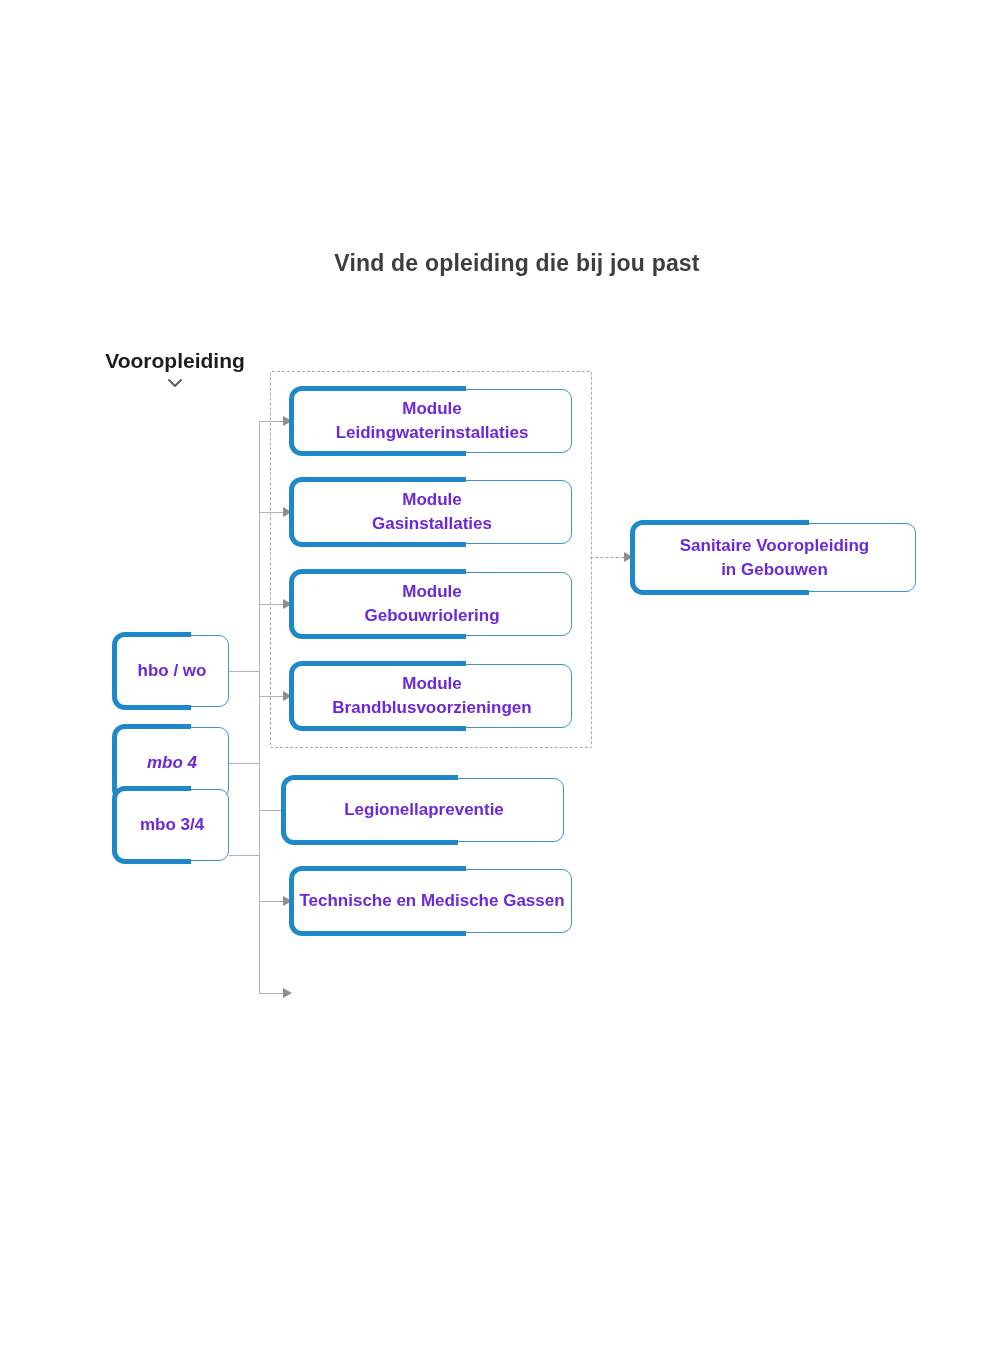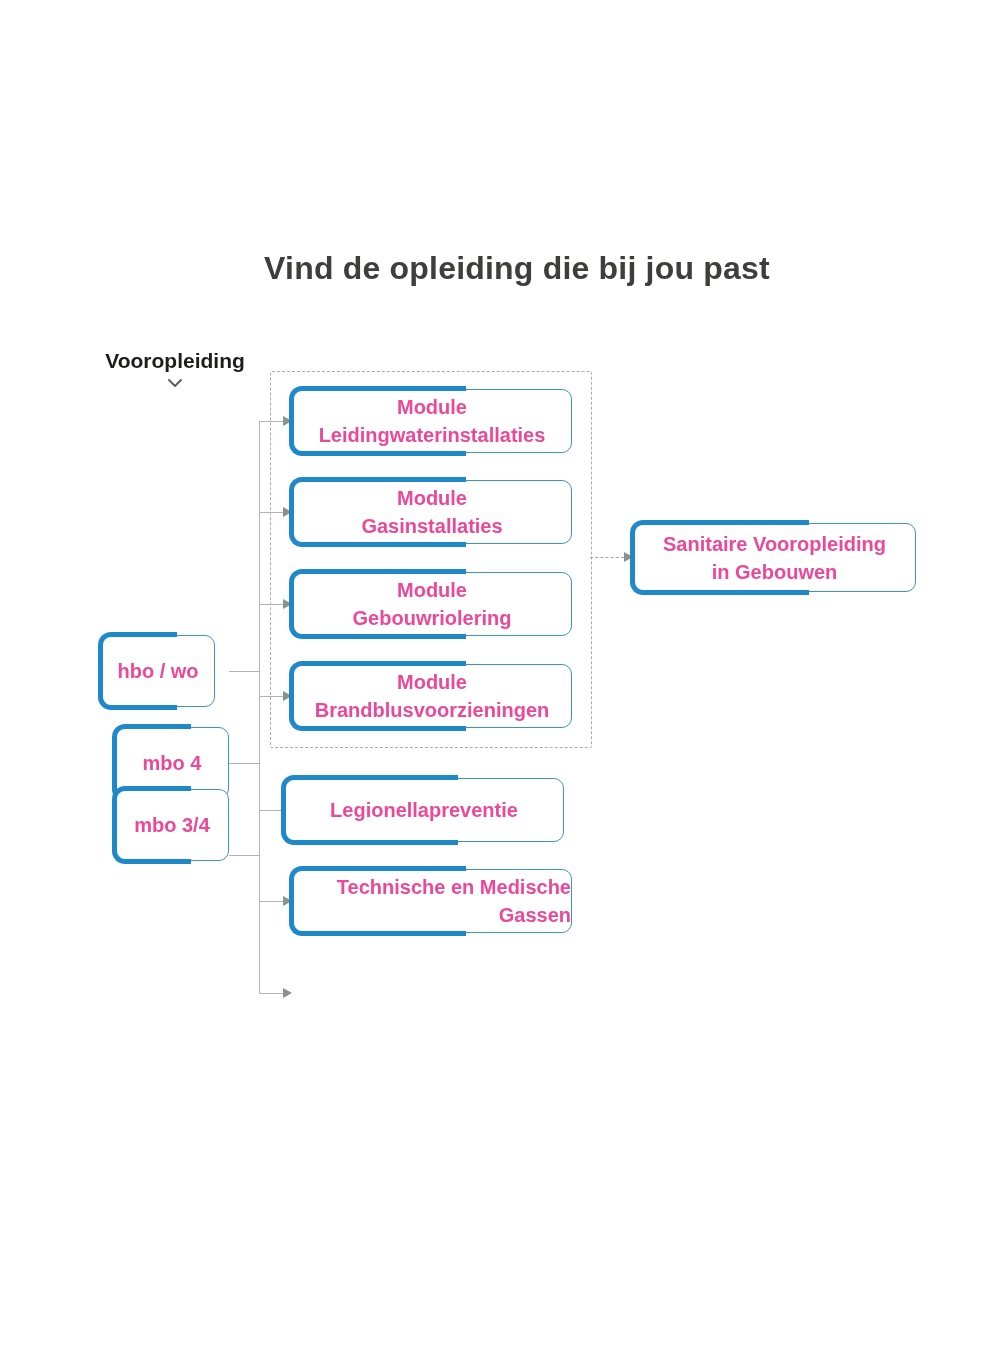--- a/index.html
+++ b/index.html
@@ -2,48 +2,48 @@
 <html><head>
 <meta charset="utf-8">
 <style>
   html,body{margin:0;padding:0;background:#ffffff;}
   .canvas{
     position:relative;width:1004px;height:1358px;background:#ffffff;overflow:hidden;
     font-family:"Liberation Sans","DejaVu Sans",sans-serif;
   }
   .title{
     position:absolute;left:517px;top:250px;transform:translateX(-50%);
-    font-size:32px;font-weight:bold;color:#3e3e3d;white-space:nowrap;letter-spacing:.2px;
+    font-size:23px;font-weight:bold;color:#3e3e3d;white-space:nowrap;letter-spacing:.2px;
   }
   .pre-label{
     position:absolute;left:175px;top:349px;transform:translateX(-50%);
     font-size:21px;font-weight:600;color:#1d1d1b;white-space:nowrap;
   }
   .chev{position:absolute;left:167px;top:374px;width:16px;height:10px;}
   
   .group{
     position:absolute;left:270px;top:371px;width:320px;height:375px;
     border:1px dashed #ababab;border-radius:2px;
   }
   
   .node{
     position:absolute;box-sizing:border-box;background:#ffffff;
     border:1.5px solid #3a93cf;border-radius:10px;
     display:flex;align-items:center;justify-content:center;text-align:center;
-    font-size:20px;font-weight:bold;color:#ec4899;line-height:1.4;
+    font-size:17px;font-weight:bold;color:#6d28d9;line-height:1.4;
     white-space:pre-line;cursor:pointer;z-index:2;
   }
   .node::before{
     content:"";position:absolute;top:-4px;left:-4px;bottom:-4px;width:62%;
     border:5px solid #1f88c9;border-right:none;border-radius:13px 0 0 13px;
     pointer-events:none;
   }
   .node.small::before{width:66%;}
-  .n-hbo  {left:101px;top:635px;width:114px;height:72px;}
-  .n-mbo4 {left:115px;top:727px;width:114px;height:72px;}
+  .n-hbo  {left:115px;top:635px;width:114px;height:72px;}
+  .n-mbo4 {left:115px;top:727px;width:114px;height:72px;font-style:italic;}
   .n-mbo34{left:115px;top:789px;width:114px;height:72px;}
   .n-m1   {left:292px;top:389px;width:280px;height:64px;}
   .n-m2   {left:292px;top:480px;width:280px;height:64px;}
   .n-m3   {left:292px;top:572px;width:280px;height:64px;}
   .n-m4   {left:292px;top:664px;width:280px;height:64px;}
   .n-leg  {left:284px;top:778px;width:280px;height:64px;}
   .n-tech {left:292px;top:869px;width:280px;height:64px;text-align:right;}
   .n-zwem {left:292px;top:961px;width:280px;height:64px;}
   .n-san  {left:633px;top:523px;width:283px;height:69px;}
   

